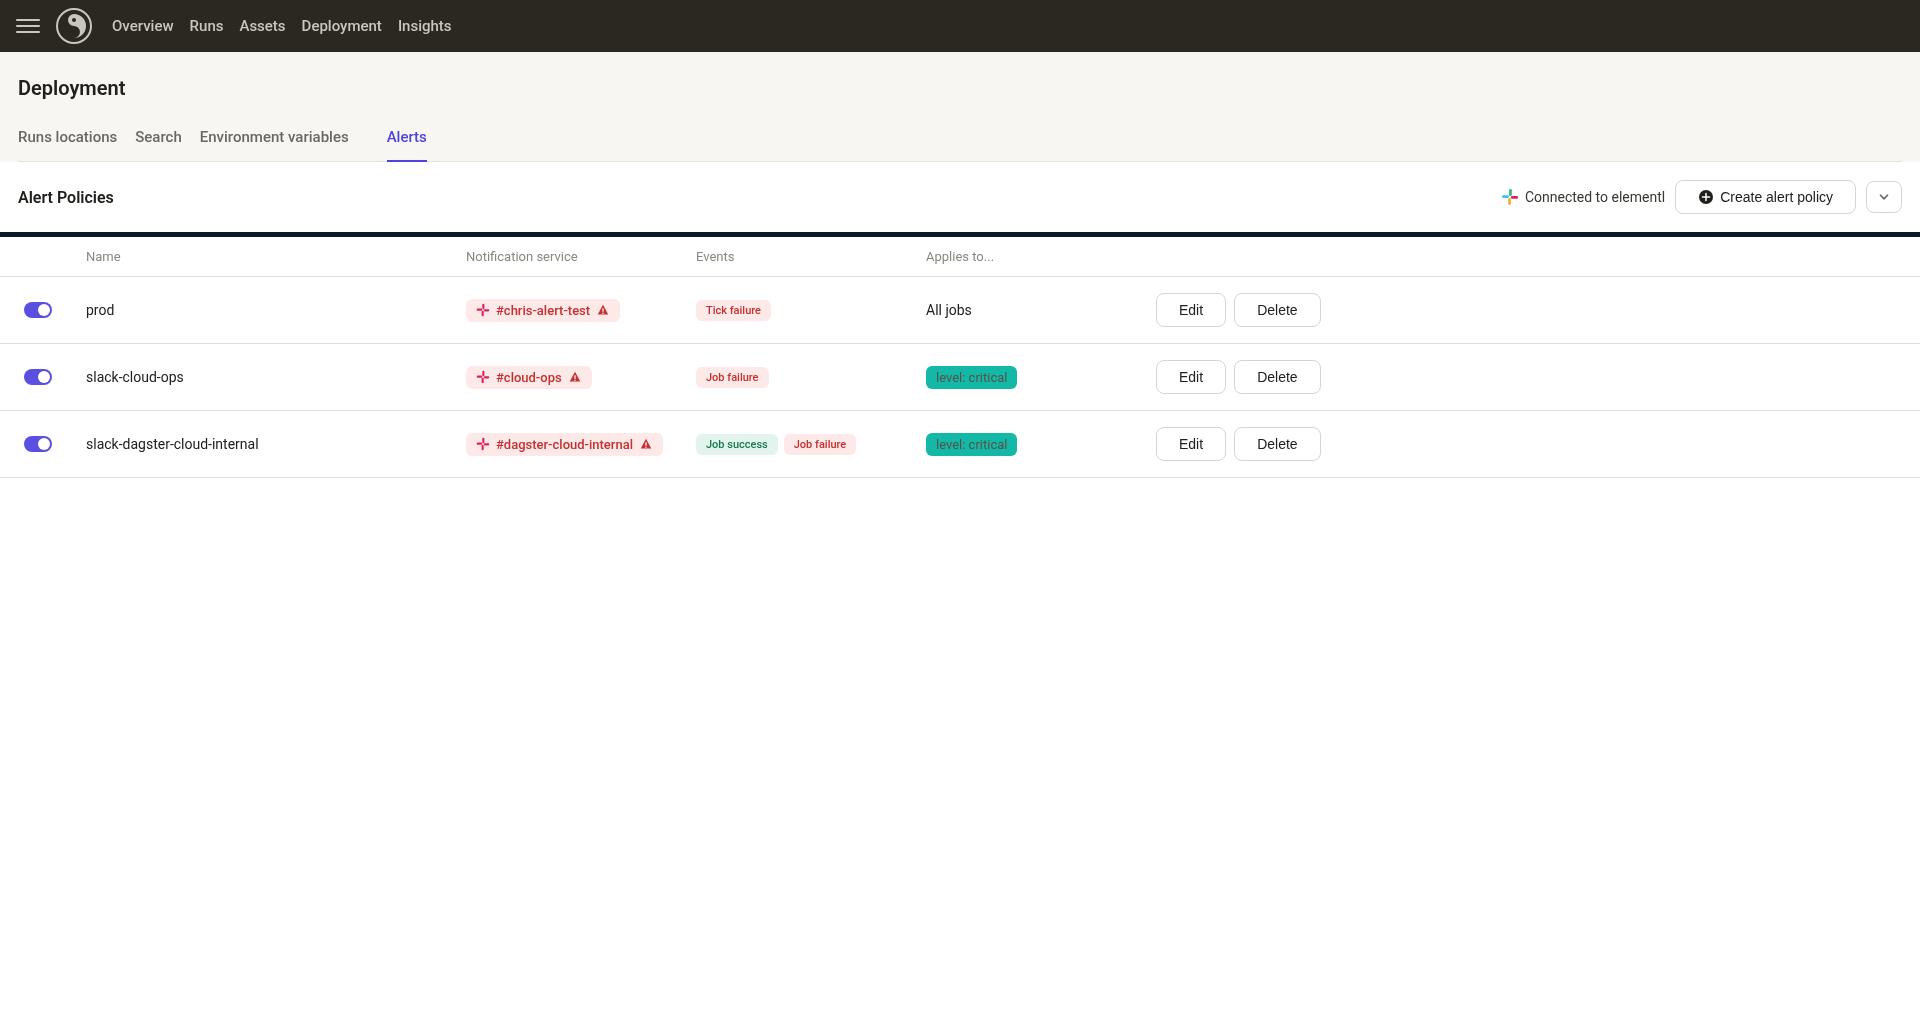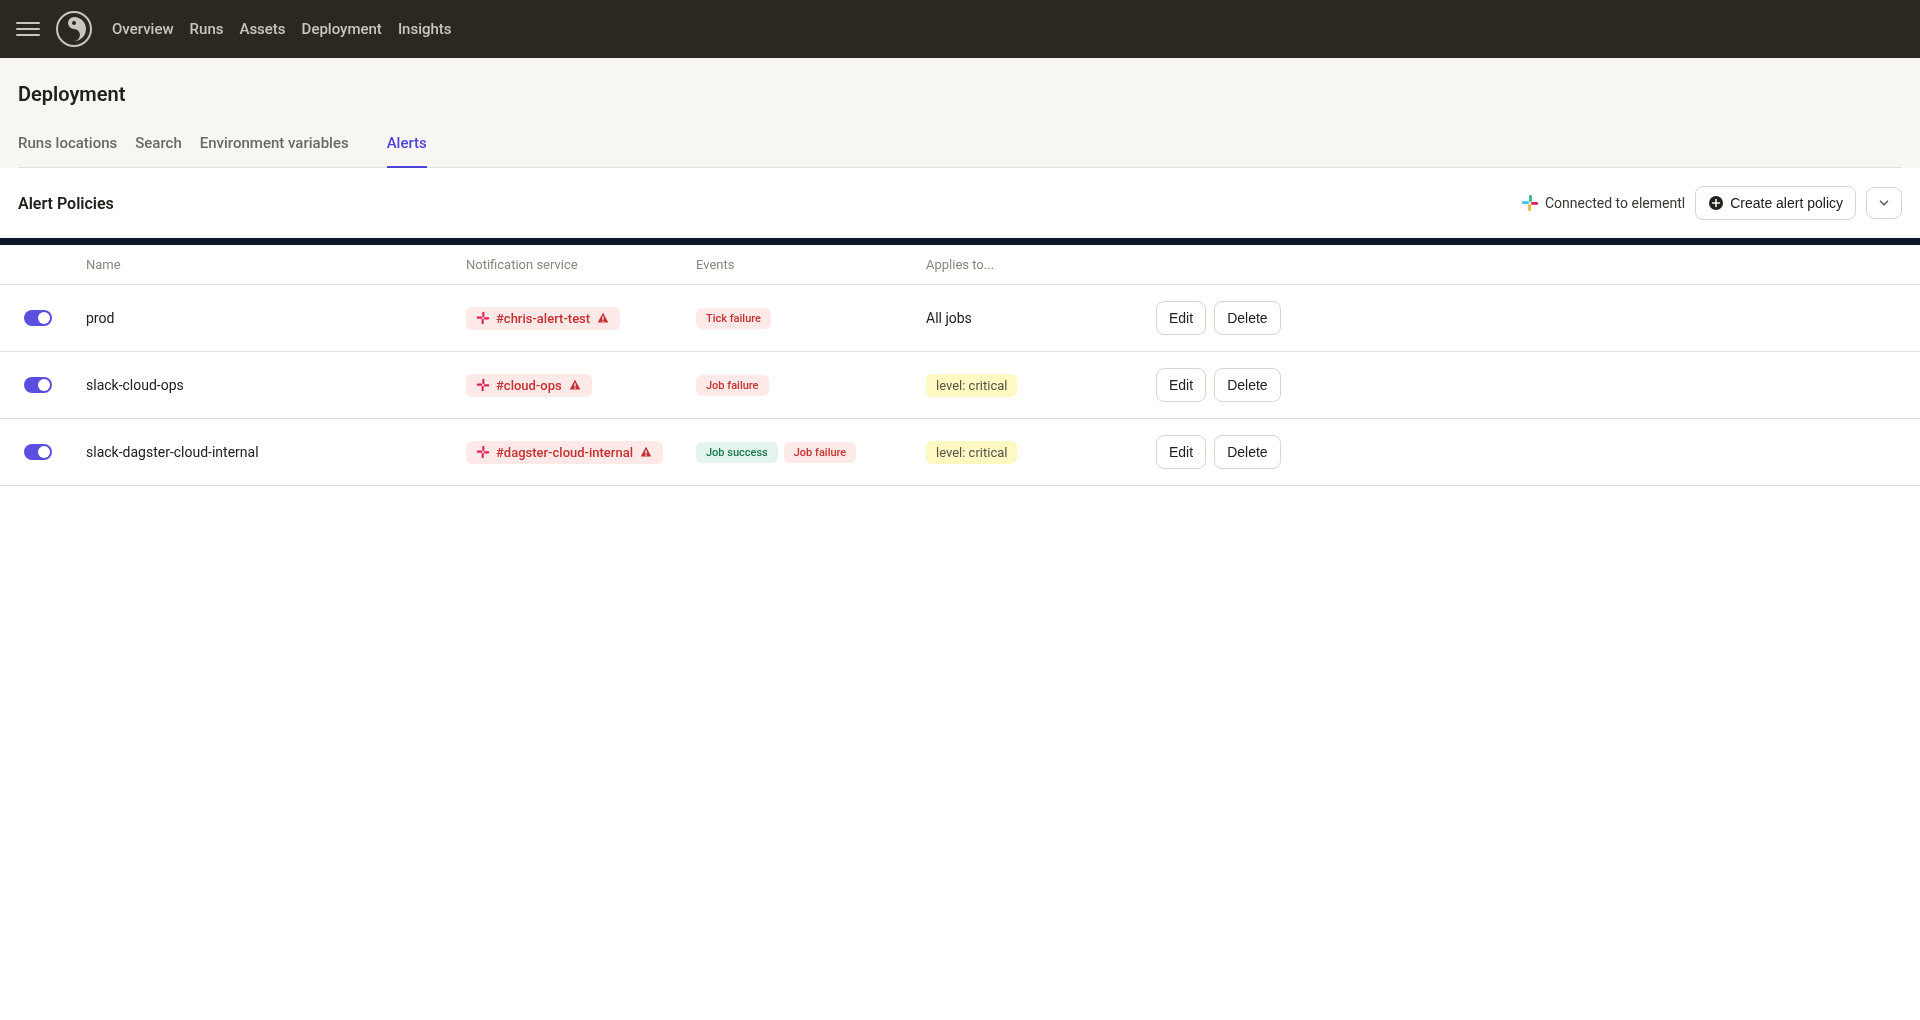--- a/index.html
+++ b/index.html
@@ -1,19 +1,19 @@
 <!DOCTYPE html>
 <html><head>
 <meta charset="utf-8">
 <style>
 * { margin: 0; padding: 0; box-sizing: border-box; }
 body { font-family: -apple-system, BlinkMacSystemFont, "Segoe UI", Roboto, Helvetica, Arial, sans-serif; font-size: 14px; color: #21201d; background: #fff; }
 
 
-.topbar { height: 58px; background: #2b2822; display: flex; align-items: center; padding: 0 16px; color: #c9c6be; }
+.topbar { height: 52px; background: #2b2822; display: flex; align-items: center; padding: 0 16px; color: #c9c6be; }
 .hamburger { width: 24px; height: 24px; display: flex; flex-direction: column; justify-content: center; gap: 4px; cursor: pointer; margin-right: 16px; }
 .hamburger span { height: 2px; background: #c9c6be; border-radius: 1px; }
 .logo { width: 36px; height: 36px; margin-right: 20px; }
 .nav { display: flex; gap: 16px; }
 .nav-item { color: #c9c6be; font-size: 15px; cursor: pointer; font-weight: 500; }
 .topbar-right { margin-left: auto; display: flex; align-items: center; gap: 14px; }
 .searchbox { display: flex; align-items: center; background: #3b3831; border-radius: 8px; padding: 0 10px; height: 34px; width: 190px; }
 .searchbox svg { flex-shrink: 0; }
 .searchbox input { background: transparent; border: none; outline: none; color: #c9c6be; font-size: 14px; margin-left: 8px; flex: 1; width: 100px; }
 .searchbox input::placeholder { color: #8a877f; }
@@ -25,46 +25,46 @@
 .avatar { width: 30px; height: 30px; border-radius: 50%; background: radial-gradient(circle at 30% 30%, #e89a6a, #b04f3a 70%); cursor: pointer; }
 
 
 .page-header { padding: 24px 18px 0 18px; background: #f7f6f3; }
 .page-title { font-size: 20px; font-weight: 600; color: #21201d; margin-bottom: 28px; }
 .tabs { display: flex; gap: 18px; border-bottom: 1px solid #e4e1d9; }
 .tab { padding: 0 0 14px 0; font-size: 15px; font-weight: 500; color: #6b6860; cursor: pointer; border-bottom: 2px solid transparent; margin-bottom: -1px; }
 .tab.active { color: #4f43dd; border-bottom-color: #4f43dd; margin-left: 20px; }
 
 
-.toolbar { display: flex; align-items: center; padding: 18px 18px; border-bottom: 7px solid #0f172a; }
+.toolbar { display: flex; align-items: center; padding: 18px 18px; border-bottom: 5px solid #0f172a; }
 .toolbar-title { font-size: 16px; font-weight: 600; }
 .toolbar-right { margin-left: auto; display: flex; align-items: center; gap: 10px; }
 .connected { display: flex; align-items: center; gap: 6px; font-size: 14px; color: #3a3833; }
-.btn { display: inline-flex; align-items: center; gap: 6px; padding: 8px 12px; border: 1px solid #d8d5cc; background: #fff; border-radius: 8px; font-size: 14px; font-weight: 500; cursor: pointer; color: #21201d; }
+.btn { display: inline-flex; align-items: center; gap: 6px; padding: 8px 22px; border: 1px solid #d8d5cc; background: #fff; border-radius: 8px; font-size: 14px; font-weight: 500; cursor: pointer; color: #21201d; }
 .btn-icon-only { padding: 8px 10px; }
 
 
 .table { width: 100%; border-collapse: collapse; }
 .table th { text-align: left; font-weight: 400; font-size: 13px; color: #8a877f; padding: 12px 14px; border-bottom: 1px solid #e4e1d9; }
 .table td { padding: 16px 14px; border-bottom: 1px solid #e4e1d9; vertical-align: middle; font-size: 14px; }
 .col-toggle { width: 72px; padding-left: 24px !important; }
 .col-name { width: 380px; }
 .col-notif { width: 230px; }
 .col-events { width: 230px; }
 .col-applies { width: 230px; }
 .col-actions { text-align: left; }
 
 .toggle { width: 28px; height: 16px; background: #5a4fe0; border-radius: 10px; position: relative; cursor: pointer; }
 .toggle::after { content: ""; position: absolute; width: 12px; height: 12px; background: #fff; border-radius: 50%; top: 2px; right: 2px; }
 
 .channel-tag { display: inline-flex; align-items: center; gap: 6px; background: #fde9e7; color: #c53030; padding: 4px 10px; border-radius: 6px; font-size: 13px; font-weight: 500; }
 .event-tag { display: inline-flex; align-items: center; padding: 4px 10px; border-radius: 6px; font-size: 11px; font-weight: 500; margin-right: 6px; }
 .event-tag.failure { background: #fde9e7; color: #c53030; }
 .event-tag.success { background: #e3f4ec; color: #18794e; }
-.applies-tag { display: inline-flex; background: #fef9c3; color: #555349; padding: 4px 10px; border-radius: 6px; font-size: 13px; }
+.applies-tag { display: inline-flex; background: #14b8a6; color: #555349; padding: 4px 10px; border-radius: 6px; font-size: 13px; }
 .row-actions { display: flex; gap: 8px; }
 
 .slack-icon { width: 14px; height: 14px; }
 .slack-icon-lg { width: 18px; height: 18px; }
 .warn-icon { width: 14px; height: 14px; }
 </style>
 </head>
 <body>
 
 <div class="topbar">

